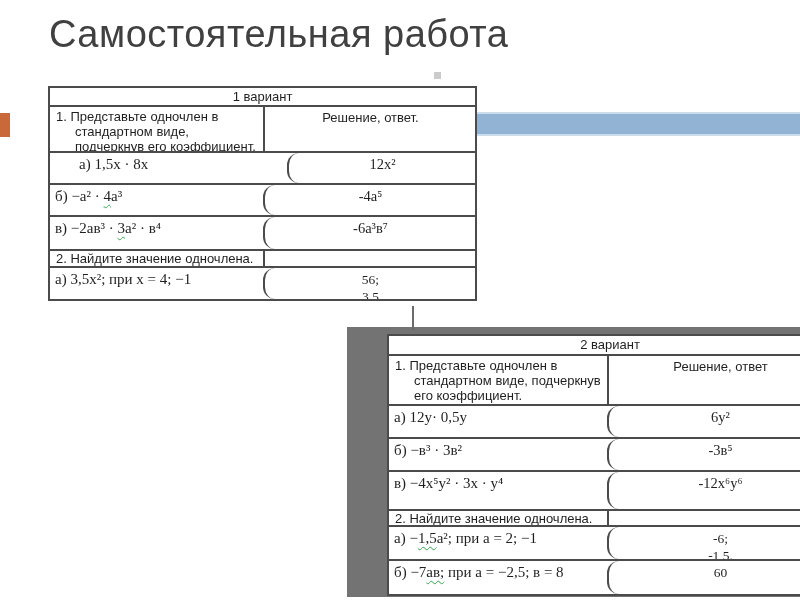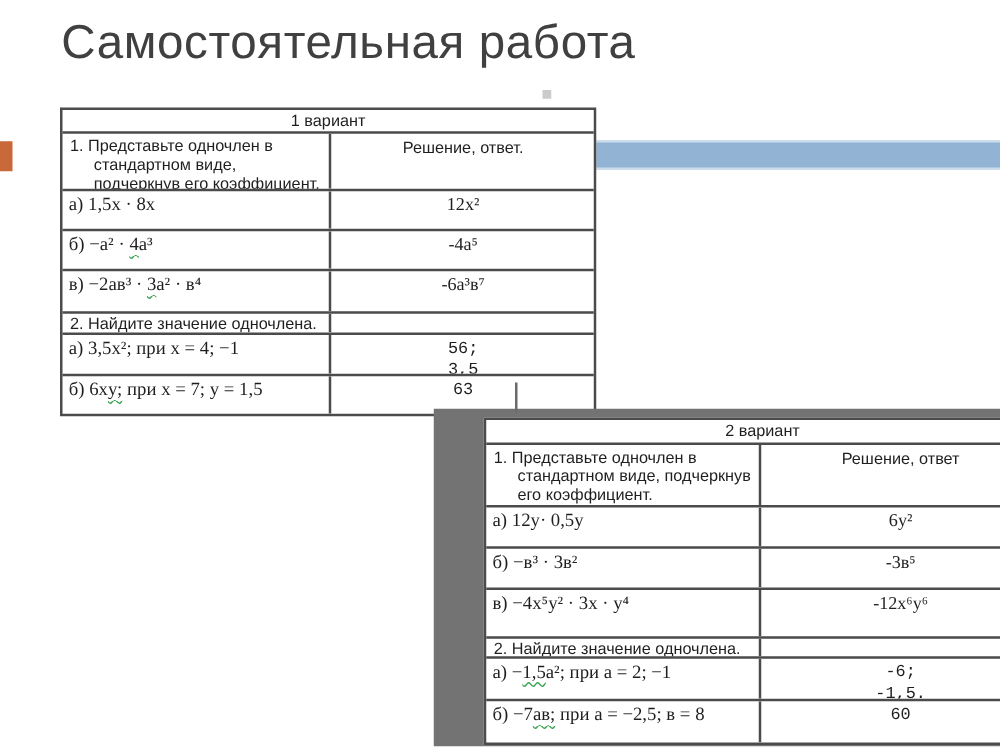--- a/index.html
+++ b/index.html
@@ -42,22 +42,22 @@
   .row{
     display:grid;border-top:2px solid #4b4b4b;box-sizing:border-box;overflow:hidden;
   }
   #t1 .row{grid-template-columns:213px 1fr;}
   #t2 .row{grid-template-columns:218px 1fr;}
   .cell{box-sizing:border-box;padding:1px 4px 0 5px;overflow:hidden;}
   .cell.r{border-left:2px solid #4b4b4b;text-align:center;}
   .task{font-size:13px;line-height:15px;padding-left:25px;text-indent:-19px;padding-top:2px;}
   .ansh{font-size:13px;padding-top:3px;}
   .frm{font-family:"Liberation Serif",serif;font-size:15px;line-height:19px;padding-top:2px;}
-  .ans{font-family:"Liberation Serif",serif;font-size:14.5px;line-height:17px;padding-top:3px;}
-  .ans.sans{font-family:Liberation Mono, monospace;font-size:13.5px;}
+  .ans{font-family:"Liberation Serif",serif;font-size:14.5px;line-height:17px;padding-top:3px;border-radius:12px;}
+  .ans.sans{font-family:Liberation Serif, serif;font-size:13.5px;}
   .wavy{
     text-decoration-line:underline;text-decoration-style:wavy;
     text-decoration-color:#3aa552;text-decoration-thickness:1px;
     text-underline-offset:3px;text-decoration-skip-ink:none;
   }
 </style>
 </head>
 <body>
 
 <div class="title">Самостоятельная работа</div>
@@ -68,21 +68,21 @@
 <div class="artifact"></div>
 
 <div class="tbl" id="t1">
   <div class="cap" style="height:17px;line-height:17px;">1 вариант</div>
 
   <div class="row" style="height:46px;">
     <div class="cell task">1. Представьте одночлен в стандартном виде, подчеркнув его коэффициент.</div>
     <div class="cell r ansh">Решение, ответ.</div>
   </div>
 
-  <div class="row" style="height:32px;">
+  <div class="row" style="height:32px;padding-left:24px;">
     <div class="cell frm"><span>а) 1,5x · 8x</span><span class="wavy"></span><span></span></div>
     <div class="cell r ans">
         <div>12x²</div>
         <div></div>
       </div>
   </div>
 
   <div class="row" style="height:32px;">
     <div class="cell frm"><span>б) −a² · </span><span class="wavy">4</span><span>a³</span></div>
     <div class="cell r ans">
@@ -105,27 +105,20 @@
   </div>
 
   <div class="row" style="height:33px;">
     <div class="cell frm"><span>а) 3,5x²; при x = 4; −1</span><span class="wavy"></span><span></span></div>
     <div class="cell r ans sans">
         <div>56;</div>
         <div>3,5</div>
       </div>
   </div>
 
-  <div class="row" style="height:32px;">
-    <div class="cell frm"><span>б) 6x</span><span class="wavy">у;</span><span> при x = 7; у = 1,5</span></div>
-    <div class="cell r ans sans">
-        <div>63</div>
-        <div></div>
-      </div>
-  </div>
 </div>
 
 <div id="t2wrap">
 <div class="tbl" id="t2" style="position:relative;left:0;top:0;">
   <div class="cap" style="height:18px;line-height:18px;">2 вариант</div>
 
   <div class="row" style="height:50px;">
     <div class="cell task">1.  Представьте одночлен в стандартном виде, подчеркнув его коэффициент.</div>
     <div class="cell r ansh">Решение, ответ</div>
   </div>

